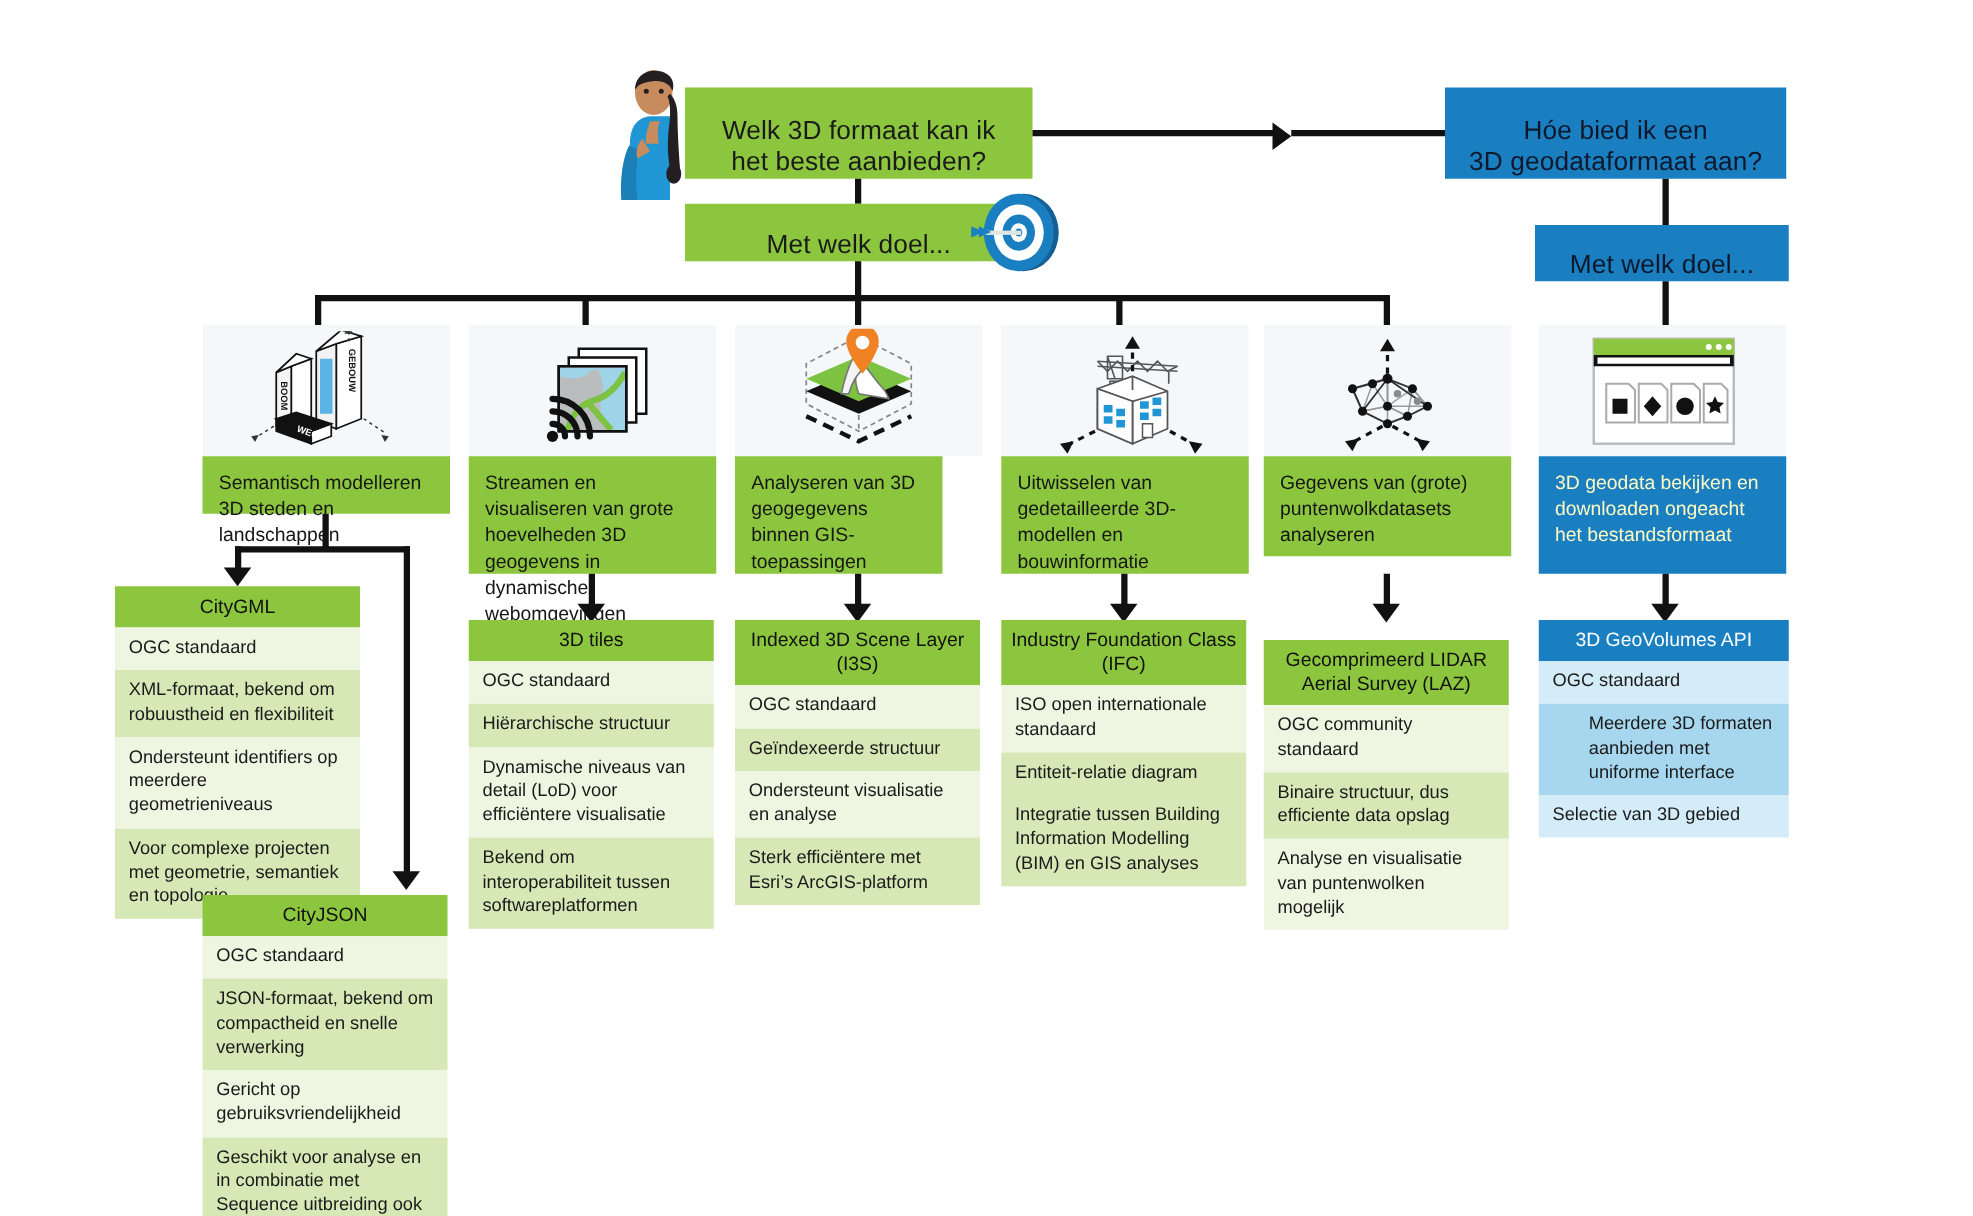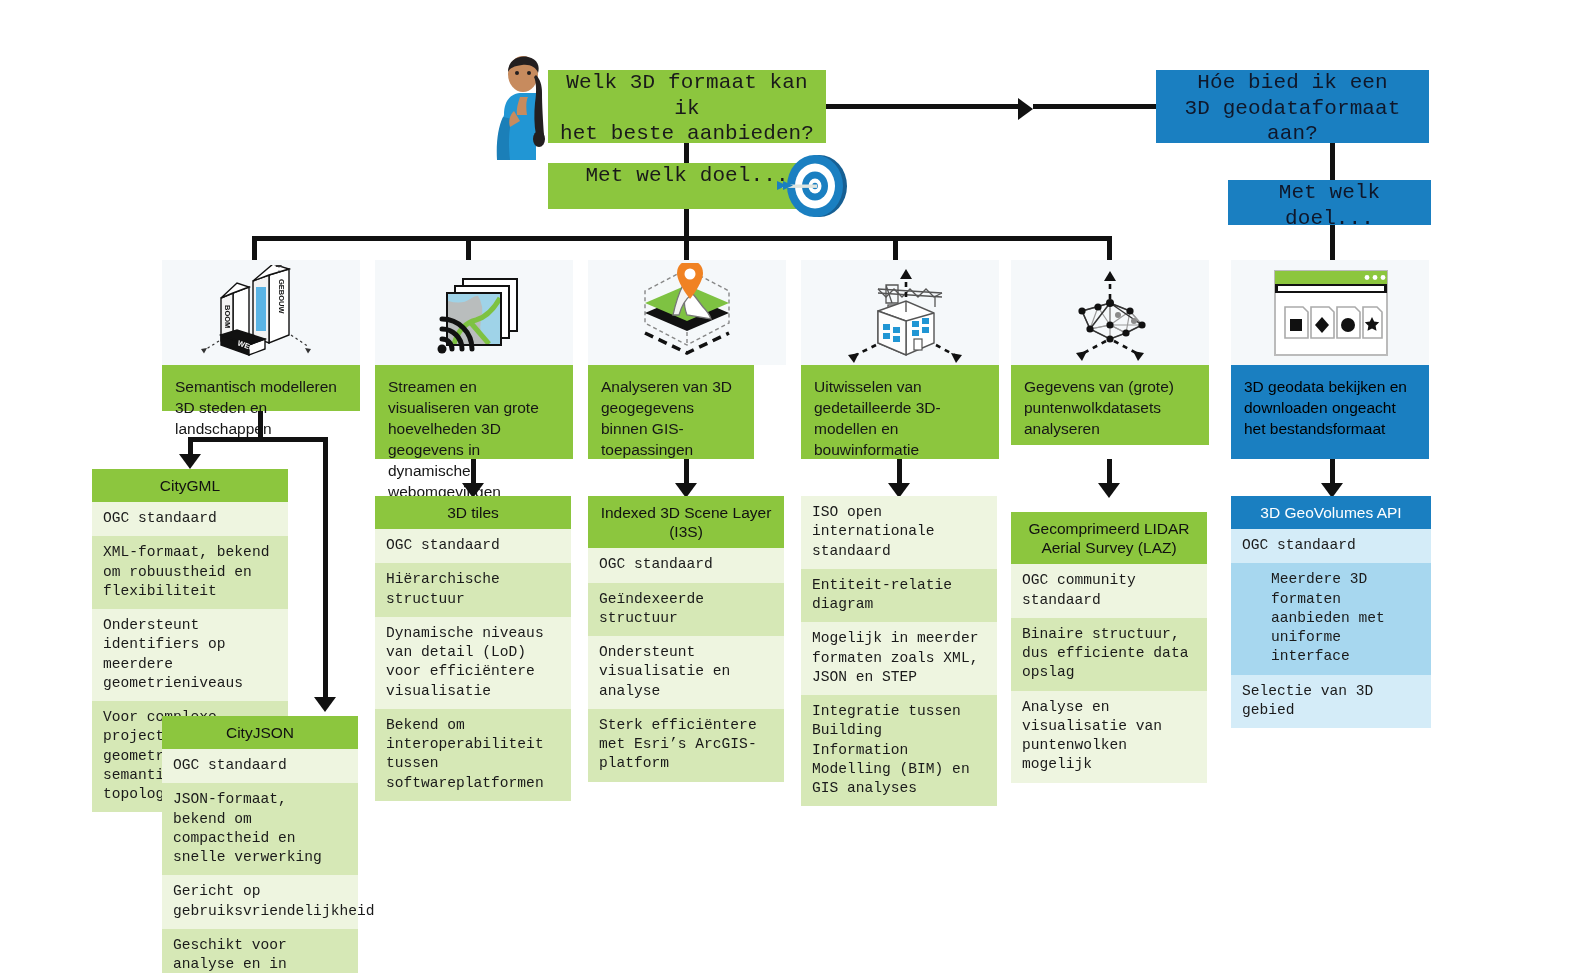--- a/index.html
+++ b/index.html
@@ -2,49 +2,49 @@
 <html><head>
 <meta charset="utf-8">
 <style>
   html,body{margin:0;padding:0;background:#ffffff;}
   body{width:1578px;height:973px;position:relative;
        font-family:"Liberation Sans","DejaVu Sans",sans-serif;
        color:#1a1a1a;overflow:hidden;}
   .abs{position:absolute;box-sizing:border-box;}
 
   
-  .qbox{display:flex;align-items:flex-start;justify-content:center;text-align:center;
-        line-height:1.22;letter-spacing:.1px;font-family:Liberation Mono, monospace;}
+  .qbox{display:flex;align-items:flex-end;justify-content:center;text-align:center;
+        line-height:1.22;letter-spacing:.1px;}
   .green{background:#8cc63e;color:#1a1a1a;}
   .blue{background:#1a7fc1;color:#0f172a;}
 
   
   .ln{background:#111111;}
   .vl{width:5px;}
   .hl{height:5px;}
   .arrow-dn{width:0;height:0;border-left:11px solid transparent;
             border-right:11px solid transparent;border-top:15px solid #111111;}
   .arrow-rt{width:0;height:0;border-top:11px solid transparent;
             border-bottom:11px solid transparent;border-left:15px solid #111111;}
 
   
   .iconpanel{background:#f5f8fa;display:flex;align-items:center;justify-content:center;}
 
   
   .purpose{padding:11px 12px 11px 13px;font-size:15.5px;line-height:1.36;}
   .purpose.green{background:#8cc63e;color:#161616;}
-  .purpose.blue{background:#1a7fc1;color:#000000;}
+  .purpose.blue{background:#1a7fc1;color:#fef9c3;}
 
   
   .card{display:flex;flex-direction:column;}
   .card .hd{font-weight:normal;text-align:center;padding:7px 6px;font-size:15.5px;
             line-height:1.24;}
   .card.g .hd{background:#8cc63e;color:#111;}
   .card.b .hd{background:#1a7fc1;color:#fff;}
-  .card .li{padding:7px 10px 8px 11px;font-size:14.6px;line-height:1.32;font-family:Liberation Mono, monospace;}
+  .card .li{padding:7px 10px 8px 11px;font-size:14.6px;line-height:1.32;}
   .card.g .li.odd{background:#eef5e0;}
   .card.g .li.even{background:#d6e8b6;}
   .card.b .li.odd{background:#d4ecf8;}
   .card.b .li.even{background:#a7d7ef;padding-left:40px;}
 
   
   .person{position:absolute;left:490px;top:55px;width:68px;height:105px;}
 </style>
 </head>
 <body>
@@ -293,23 +293,26 @@
     </g>
   </svg>
 </div>
 <div class="abs purpose green" style="left:801px;top:365px;width:198px;height:94px;align-items:flex-start;">
   <span>Uitwisselen van gedetailleerde 3D-modellen en bouwinformatie</span>
 </div>
 <div class="abs ln vl" style="left:897px;top:459px;height:26px;"></div>
 <div class="abs arrow-dn" style="left:888px;top:483px;"></div>
 
 <div class="abs card g" style="left:801px;top:496px;width:196px;">
+  <div class="hd">
+    <div>Industry Foundation Class</div>
+    <div>(IFC)</div>
+  </div>
   <div class="li odd">ISO open internationale standaard</div>
   <div class="li even">Entiteit-relatie diagram</div>
-  <div class="li odd">Mogelijk in meerder formaten zoals XML, JSON en STEP</div>
   <div class="li even">Integratie tussen Building Information Modelling (BIM) en GIS analyses</div>
 </div>
 
 <div class="abs iconpanel" style="left:1011px;top:260px;width:198px;height:105px;">
   <svg width="140" height="100" viewBox="0 0 140 100" xmlns="http://www.w3.org/2000/svg">
     <g stroke="#9a9a9a" stroke-width="1.2" fill="none">
       <path d="M70 40 L42 48 L50 66 L70 62 Z"></path>
       <path d="M70 40 L90 48 L102 62 L70 62 Z"></path>
       <path d="M42 48 L58 44 L70 40"></path>
       <path d="M70 62 L86 70 L102 62"></path>

